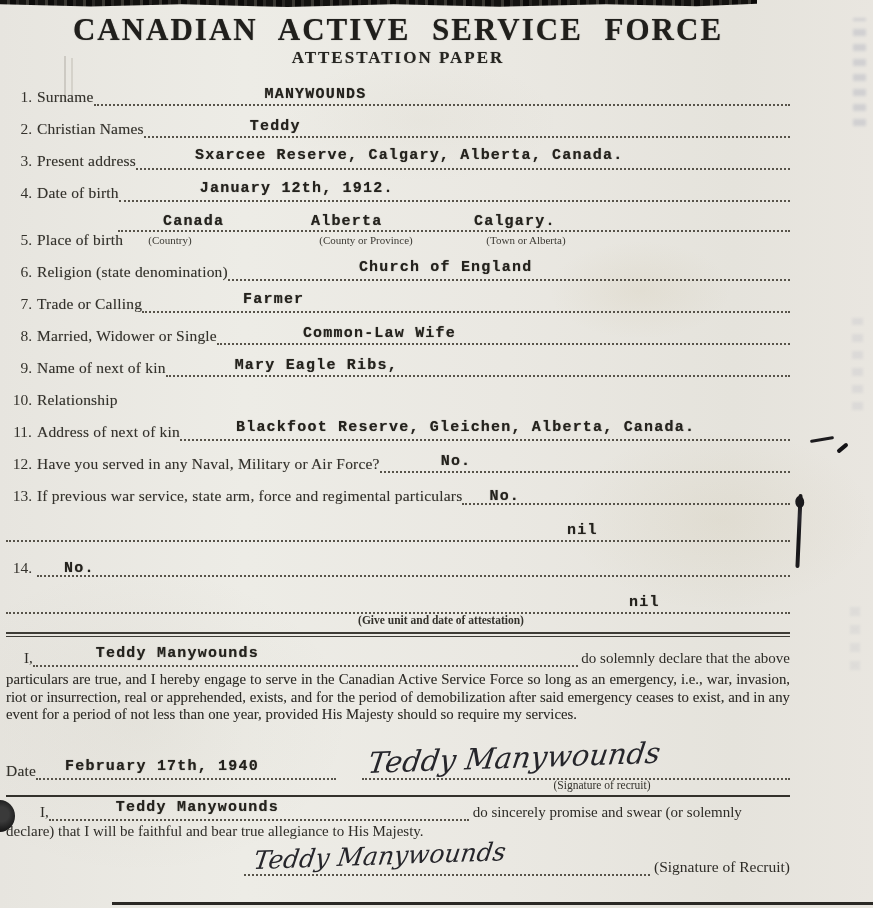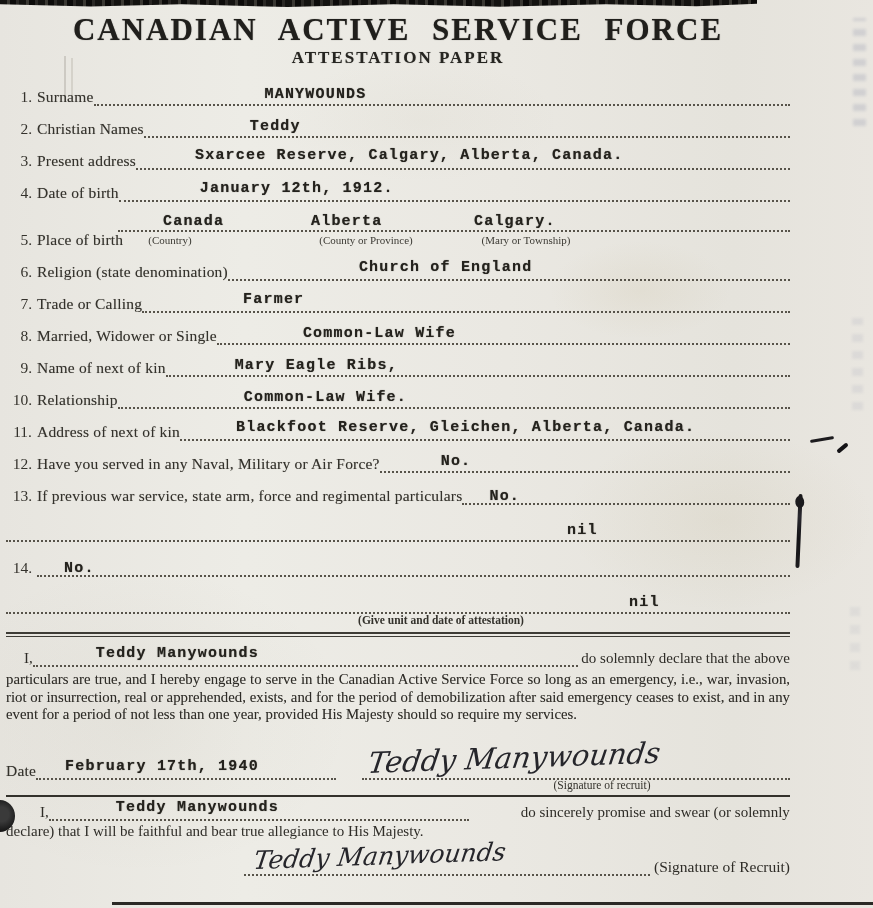--- a/index.html
+++ b/index.html
@@ -87,21 +87,21 @@
   .sig-fill { flex:1; position:relative; align-self:stretch; border-bottom:2px dotted #57534a; }
   .script {
     font-family:"DejaVu Serif", serif; font-style:italic; font-weight:500;
     font-size:29px; color:#26262b; white-space:nowrap;
     transform:rotate(-2deg) skewX(-10deg); transform-origin:left bottom;
   }
   .sig-note { position:absolute; top:100%; left:120px; width:240px; margin-top:1px; text-align:center; font-size:11.5px; color:#33312b; }
 
   .oath-line { display:flex; align-items:flex-end; height:20px; margin-top:4px; font-size:15px; }
   .oath-line .i-span { margin-left:34px; white-space:nowrap; }
-  .oath-line .suffix { white-space:nowrap; padding-left:4px;margin-left:48px; }
+  .oath-line .suffix { white-space:nowrap; padding-left:4px; }
   .oath-body { margin:2px 0 0 0; font-size:15px; line-height:17px; color:#2f2d28; }
 
   .oath-sig-row { display:flex; align-items:flex-end; height:28px; margin-top:8px; font-size:15.5px; }
   .oath-sig-row .spacer { flex:0 0 238px; }
   .oath-sig-row .note { white-space:nowrap; padding-left:4px; color:#2e2c27; }
   .script-sm { font-size:25px; }
 
   .bottom-rule { position:absolute; left:112px; right:0; bottom:3px; height:3px; background:#2b2925; }
 
   
@@ -176,21 +176,21 @@
 
       <div class="row pob">
         <span class="num">5.</span>
         <span class="lbl">Place of birth</span>
         <span class="pob-leader"></span>
         <span class="pob-val tw" style="left:136px">Canada</span>
         <span class="pob-val tw" style="left:284px">Alberta</span>
         <span class="pob-val tw" style="left:447px">Calgary.</span>
         <span class="pob-sub" style="left:114px; width:100px">(Country)</span>
         <span class="pob-sub" style="left:280px; width:160px">(County or Province)</span>
-        <span class="pob-sub" style="left:440px; width:160px">(Mary or Township)</span>
+        <span class="pob-sub" style="left:440px; width:160px">(Town or Alberta)</span>
       </div>
 
       <div class="row" style="margin-top:1px">
         <span class="num">6.</span>
         <span class="lbl">Religion (state denomination)</span>
         <span class="fill">
           <span class="val tw" style="left:110px; bottom:3px">Church of England</span>
         </span>
       </div>
 
@@ -214,23 +214,20 @@
         <span class="num">9.</span>
         <span class="lbl">Name of next of kin</span>
         <span class="fill">
           <span class="val tw" style="left:48px">Mary Eagle Ribs,</span>
         </span>
       </div>
 
       <div class="row">
         <span class="num">10.</span>
         <span class="lbl">Relationship</span>
-        <span class="fill">
-          <span class="val tw" style="left:105px">Common-Law Wife.</span>
-        </span>
       </div>
 
       <div class="row">
         <span class="num">11.</span>
         <span class="lbl">Address of next of kin</span>
         <span class="fill">
           <span class="val tw" style="left:35px; bottom:3px">Blackfoot Reserve, Gleichen, Alberta, Canada.</span>
         </span>
       </div>
 

